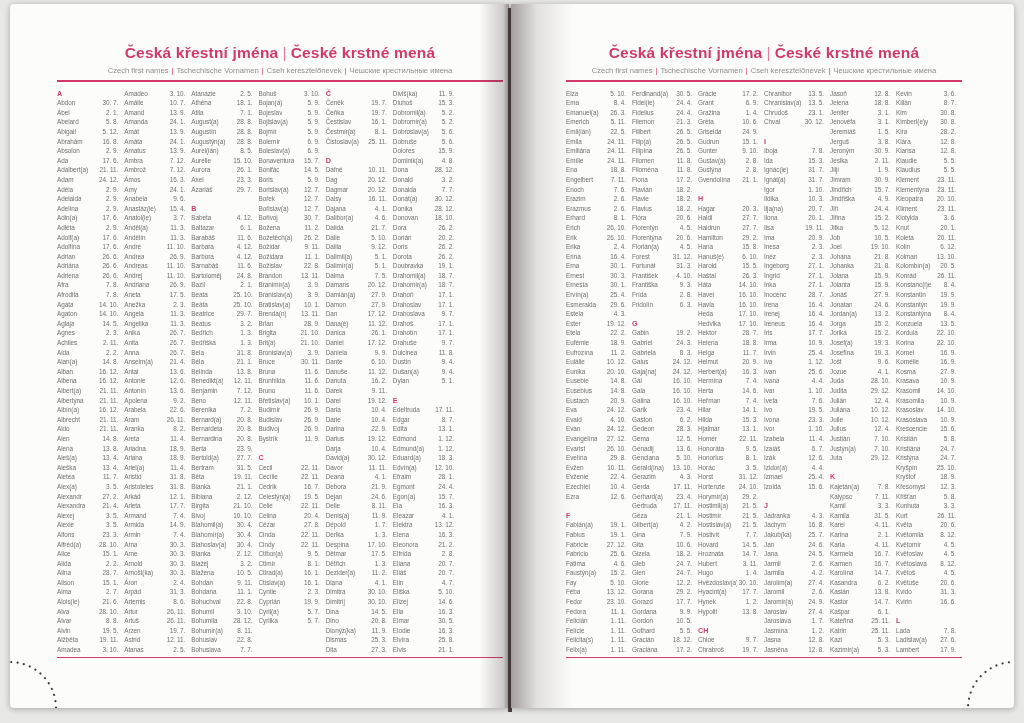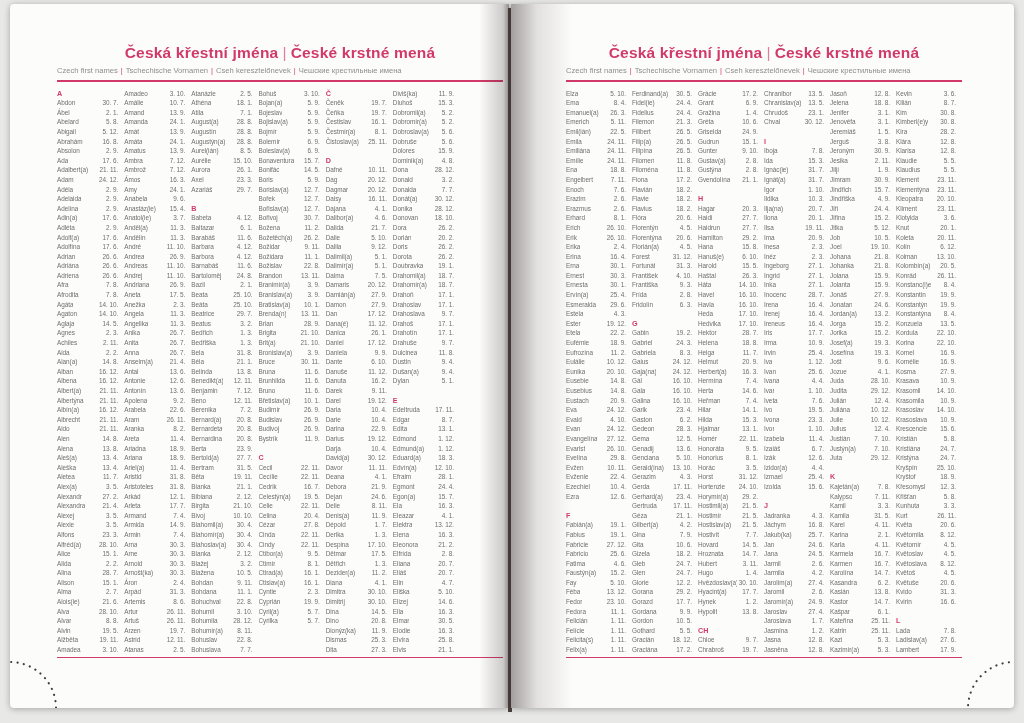--- a/index.html
+++ b/index.html
@@ -12,21 +12,21 @@
   .page-left::after{content:"";position:absolute;top:0;right:0;bottom:0;width:30px;
        background:linear-gradient(to right,rgba(40,30,30,0),rgba(40,30,30,.22) 80%,rgba(40,30,30,.48));pointer-events:none;}
   .page-right::before{content:"";position:absolute;top:0;left:0;bottom:0;width:62px;
        background:linear-gradient(to right,rgba(40,30,30,.42),rgba(40,30,30,.12) 42%,rgba(40,30,30,0));pointer-events:none;}
   .spine{position:absolute;top:8px;left:508px;width:4px;height:704px;background:#4a403e;}
   .page-inner{position:relative;height:100%;box-sizing:border-box;padding-top:40px;}
   .page-left  .page-inner{padding-left:47px;padding-right:6px;}
   .page-right .page-inner{padding-left:55px;padding-right:52px;}
   .page-title{margin:0;text-align:center;font-size:15.5px;font-weight:700;color:var(--pink);letter-spacing:.2px;}
   .title-sep{color:var(--pink-light);font-weight:400;padding:0 4px;}
-  .subtitle{margin:4px 0 0 0;text-align:left;font-size:7.6px;color:var(--gray);}
+  .subtitle{margin:4px 0 0 0;text-align:center;font-size:7.6px;color:var(--gray);}
   .sub-sep{color:var(--pink);margin:0 3px;}
   .rule{height:1.6px;background:var(--pink);margin-top:5px;}
   .rule.bottom{margin-top:2px;}
   .cols{display:flex;margin-top:7px;}
   .page-left .cols{width:403px;}
   .col{flex:1;min-width:0;padding-right:6px;box-sizing:border-box;}
   .row{display:flex;height:9.6px;line-height:9.7px;font-size:6.4px;color:var(--txt);white-space:nowrap;letter-spacing:-.05px;}
   .row .n{overflow:hidden;}
   .row .d{margin-left:auto;padding-left:2px;}
   .row.letter{color:var(--pink);font-weight:700;font-size:7.2px;}

